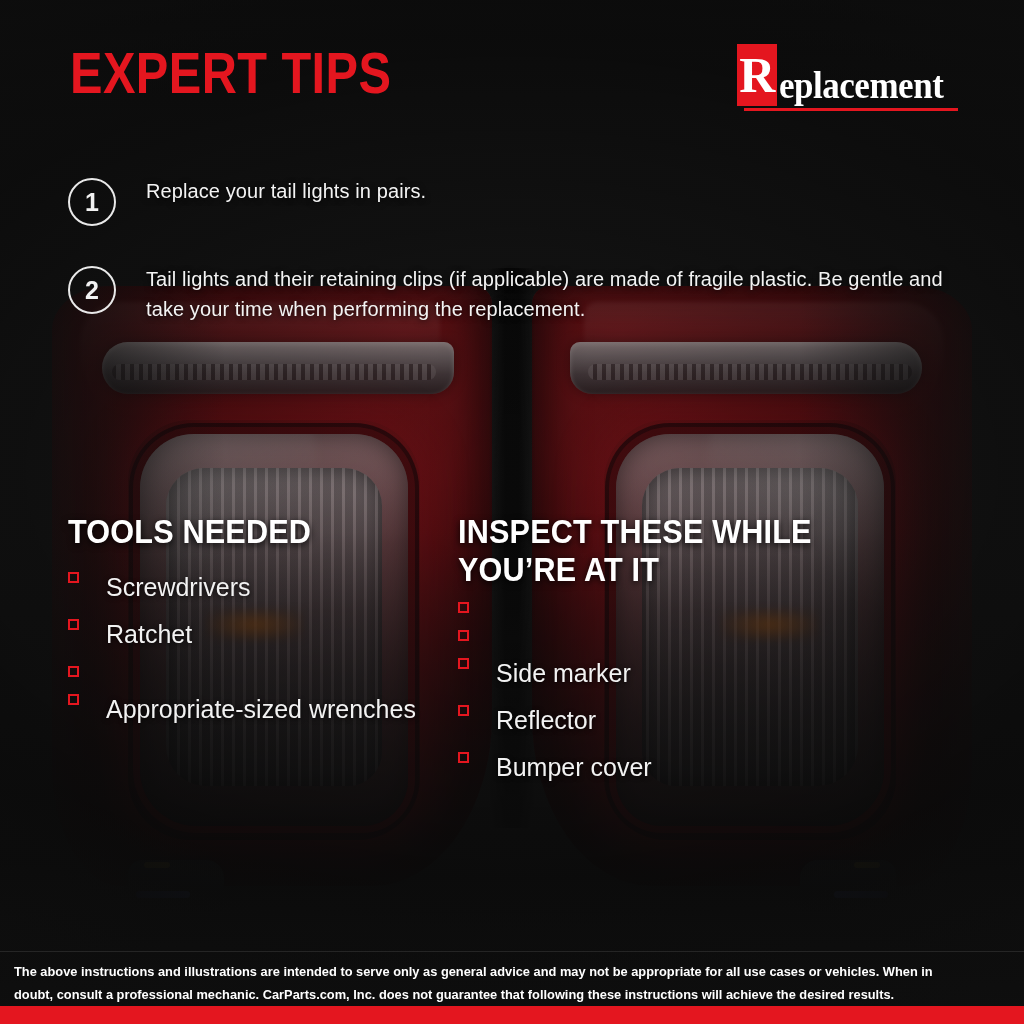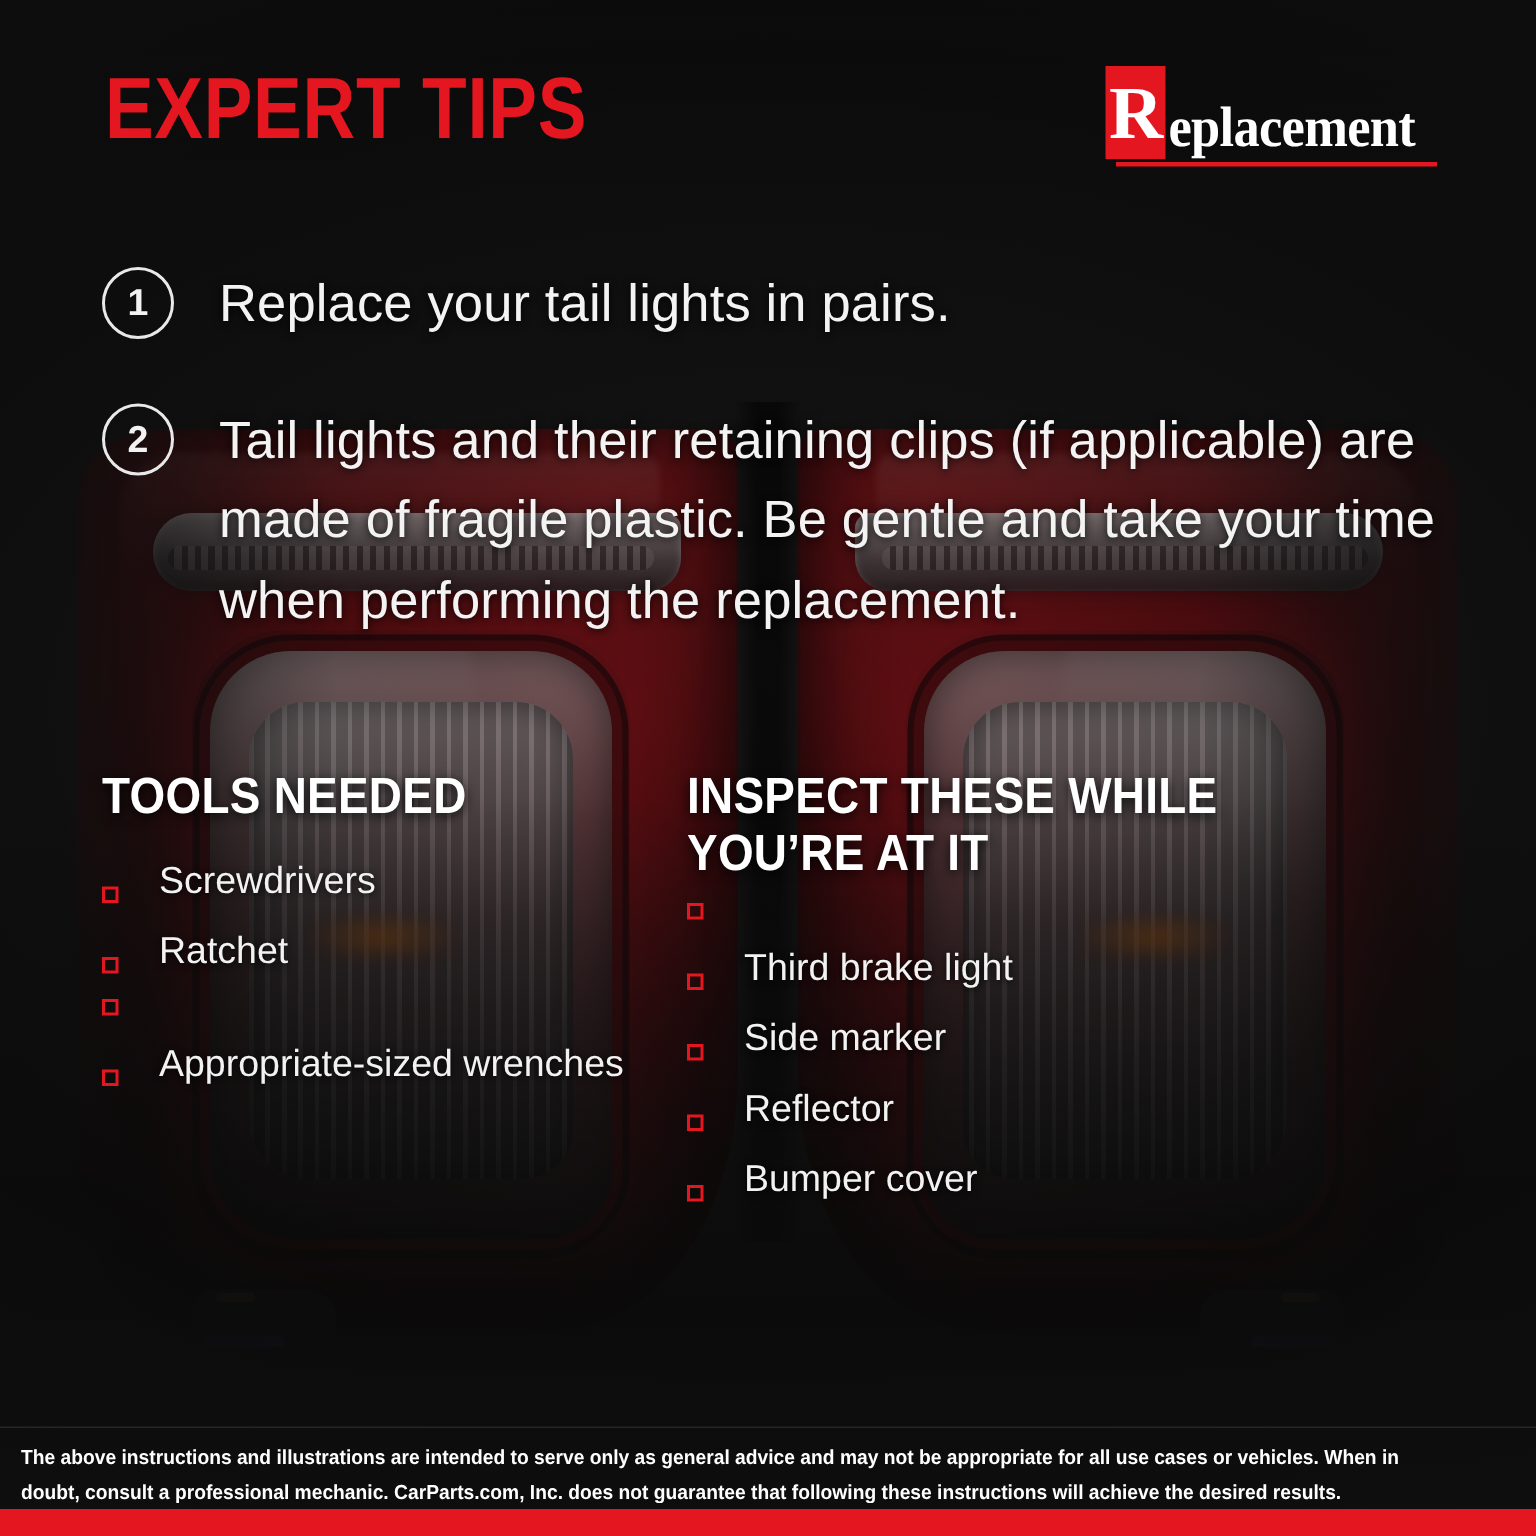--- a/index.html
+++ b/index.html
@@ -166,41 +166,41 @@
   .tip-num{
     flex:0 0 auto; width:48px; height:48px; border-radius:50%;
     border:2px solid #e9e9e9; color:#f2f2f2;
     display:flex; align-items:center; justify-content:center;
     font-size:25px; line-height:1; font-weight:700;
     font-family:"Liberation Sans Narrow","Liberation Sans", sans-serif;
     margin-top:2px;
   }
   .tip-text{
     margin-left:30px; color:#f3f3f3;
-    font-size:35px; line-height:1.52; font-weight:300;
+    font-size:20px; line-height:1.52; font-weight:300;
     font-family:"Liberation Sans Narrow","Liberation Sans", sans-serif;
     letter-spacing:.1px; text-shadow:0 1px 6px rgba(0,0,0,.85);
   }
 
   .cols{ position:absolute; left:68px; top:512px; width:900px; display:flex; }
   .col-tools{ width:390px; }
   .col-inspect{ width:430px; margin-left:0; }
 
   .col-title{
     color:#ffffff; font-size:34px; line-height:1.12;
     font-weight:700; letter-spacing:.2px;
     font-family:"Liberation Sans Narrow","Liberation Sans", sans-serif;
     transform:scaleX(.9); transform-origin:left top;
     text-shadow:0 2px 8px rgba(0,0,0,.9);
     margin-bottom:22px;
   }
   .col-inspect .col-title{ margin-bottom:14px; }
 
   ul.checklist{ list-style:none; }
-  ul.checklist li{ display:flex; align-items:flex-end; margin-bottom:17px; }
+  ul.checklist li{ display:flex; align-items:flex-start; margin-bottom:17px; }
   .box{
     flex:0 0 auto; width:11px; height:11px;
     border:2px solid #e4161f; background:transparent;
     margin-right:27px;
   }
   .item-label{
     color:#f2f2f2; font-size:25px; line-height:1.2; font-weight:300;
     font-family:"Liberation Sans Narrow","Liberation Sans", sans-serif;
     text-shadow:0 1px 5px rgba(0,0,0,.85);
     white-space:nowrap;
@@ -314,21 +314,20 @@
       </div>
 
       <div class="col-inspect">
         <div class="col-title">INSPECT THESE WHILE YOU’RE AT IT</div>
         <ul class="checklist">
           <li>
             <span class="box"></span>
           </li>
           <li>
             <span class="box"></span>
-            <span class="item-label">Third brake light</span>
           </li>
           <li>
             <span class="box"></span>
             <span class="item-label">Side marker</span>
           </li>
           <li>
             <span class="box"></span>
             <span class="item-label">Reflector</span>
           </li>
           <li>

